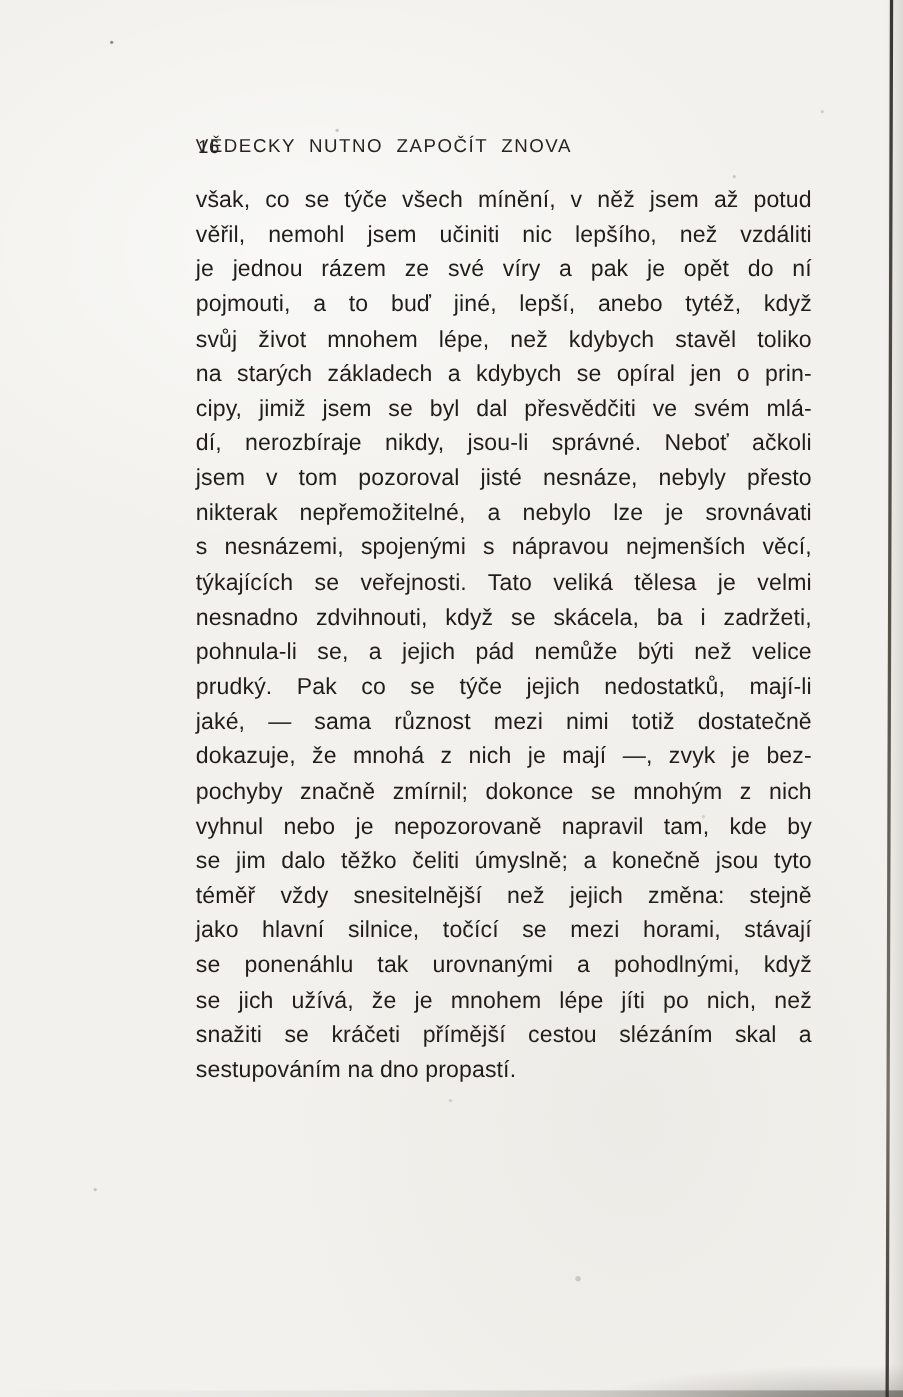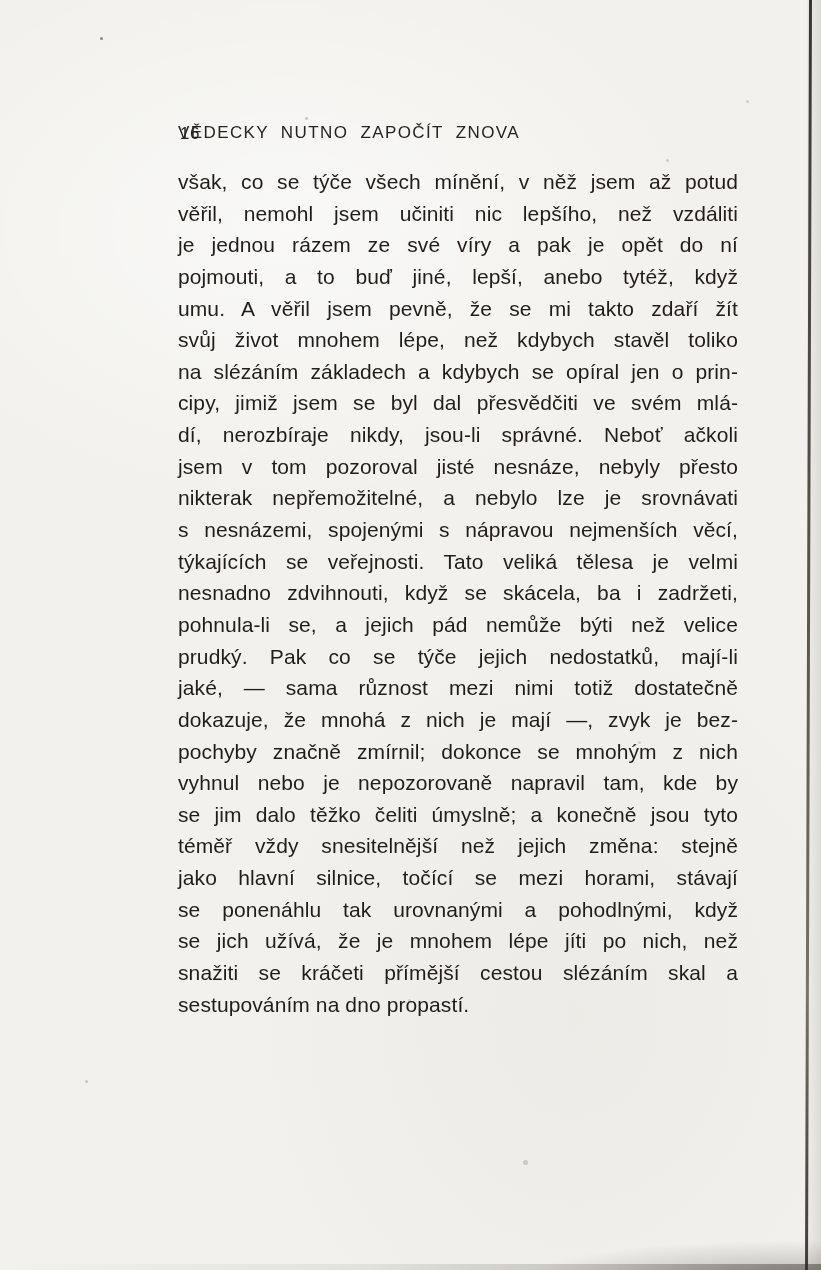--- a/index.html
+++ b/index.html
@@ -140,23 +140,22 @@
   <div class="running-head">
     <span class="page-number">16</span>
     <div class="head-title">VĚDECKY NUTNO ZAPOČÍT ZNOVA</div>
   </div>
 
   <div class="body-text">
     <div class="tline">však, co se týče všech mínění, v něž jsem až potud</div>
     <div class="tline">věřil, nemohl jsem učiniti nic lepšího, než vzdáliti</div>
     <div class="tline">je jednou rázem ze své víry a pak je opět do ní</div>
     <div class="tline">pojmouti, a to buď jiné, lepší, anebo tytéž, když</div>
-    <div class="tline">umu. A věřil jsem pevně, že se mi takto zdaří žít</div>
     <div class="tline">svůj život mnohem lépe, než kdybych stavěl toliko</div>
-    <div class="tline">na slézáním základech a kdybych se opíral jen o prin-</div>
+    <div class="tline">na starých základech a kdybych se opíral jen o prin-</div>
     <div class="tline">cipy, jimiž jsem se byl dal přesvědčiti ve svém mlá-</div>
     <div class="tline">dí, nerozbíraje nikdy, jsou-li správné. Neboť ačkoli</div>
     <div class="tline">jsem v tom pozoroval jisté nesnáze, nebyly přesto</div>
     <div class="tline">nikterak nepřemožitelné, a nebylo lze je srovnávati</div>
     <div class="tline">s nesnázemi, spojenými s nápravou nejmenších věcí,</div>
     <div class="tline">týkajících se veřejnosti. Tato veliká tělesa je velmi</div>
     <div class="tline">nesnadno zdvihnouti, když se skácela, ba i zadržeti,</div>
     <div class="tline">pohnula-li se, a jejich pád nemůže býti než velice</div>
     <div class="tline">prudký. Pak co se týče jejich nedostatků, mají-li</div>
     <div class="tline">jaké, — sama různost mezi nimi totiž dostatečně</div>

